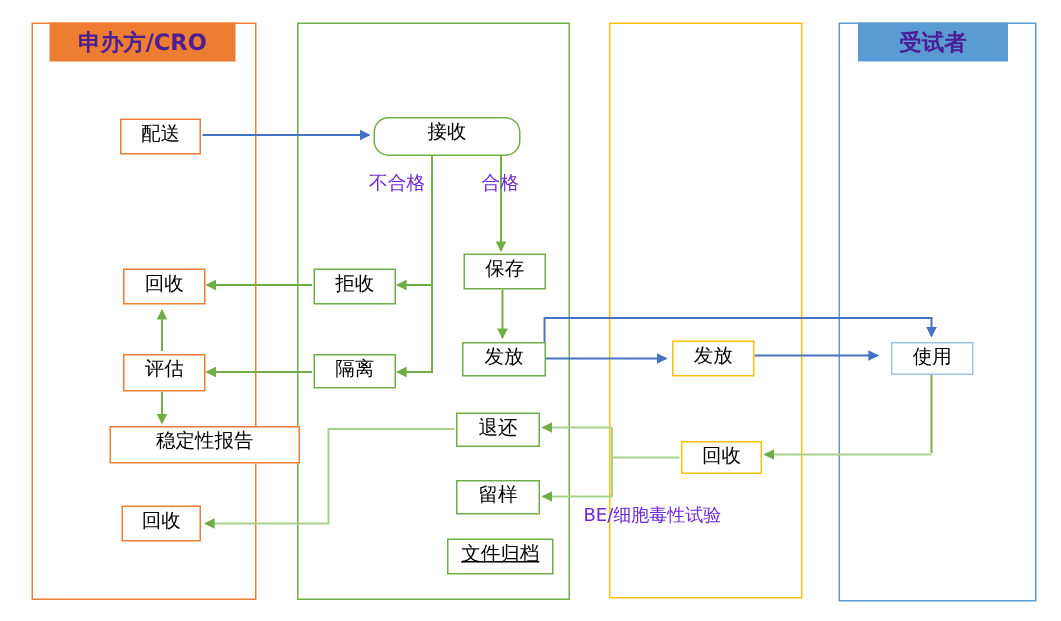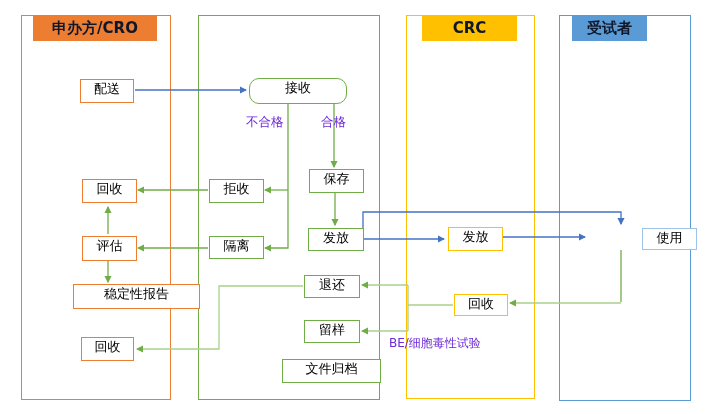--- a/index.html
+++ b/index.html
@@ -4,21 +4,21 @@
 <style>
   html,body{margin:0;padding:0;background:#fff;}
   .stage{position:relative;width:707px;height:414px;background:#fff;
          font-family:"DejaVu Sans",sans-serif;color:#000;overflow:hidden;}
   .lane{position:absolute;box-sizing:border-box;border:1.4px solid;background:transparent;z-index:1;}
   .lane.orange{border-color:#ED7D31}
   .lane.green{border-color:#70AD47}
   .lane.gold{border-color:#FFC000}
   .lane.blue{border-color:#5B9BD5}
   .lane-header{position:absolute;z-index:3;display:flex;align-items:center;justify-content:center;
-               font-weight:bold;font-size:15px;color:#0f172a;box-sizing:border-box;}
+               font-weight:bold;font-size:15px;color:#4c1d95;box-sizing:border-box;}
   .lane-header.orange{background:#ED7D31}
   .lane-header.green{background:#70AD47}
   .lane-header.gold{background:#FFC000}
   .lane-header.blue{background:#5B9BD5}
   .node{position:absolute;z-index:4;box-sizing:border-box;background:#fff;border:1.5px solid;
         display:flex;align-items:flex-start;justify-content:center;font-size:13px;white-space:nowrap;}
   .node.orange{border-color:#ED7D31}
   .node.green{border-color:#70AD47}
   .node.gold{border-color:#FFC000}
   .node.lblue{border-color:#9DC3E6}
@@ -31,24 +31,21 @@
 <div class="stage">
 
   <div class="lane orange" style="left:21px;top:15px;width:150px;height:385px;"></div>
   <div class="lane green" style="left:198px;top:15px;width:182px;height:385px;"></div>
   <div class="lane gold" style="left:406px;top:15px;width:129px;height:384px;"></div>
   <div class="lane blue" style="left:559px;top:15px;width:132px;height:386px;"></div>
 
   <div class="lane-header orange" style="left:33px;top:15px;width:124px;height:26px;">
     <span>申办方/CRO</span>
   </div>
-  <div class="lane-header gold" style="left:422px;top:15px;width:95px;height:26px;">
-    <span>CRC</span>
-  </div>
-  <div class="lane-header blue" style="left:572px;top:15px;width:75px;height:26px;">
+  <div class="lane-header blue" style="left:572px;top:15px;width:100px;height:26px;">
     <span>受试者</span>
   </div>
 
   <svg class="connectors" width="707" height="414" viewBox="0 0 707 414">
     <defs>
       <marker id="arr-blue" viewBox="0 0 10 10" refX="8.5" refY="5" markerWidth="5.5" markerHeight="5.5" orient="auto-start-reverse">
         <path d="M0 0 L10 5 L0 10 Z" fill="#4472C4"></path>
       </marker>
       <marker id="arr-green" viewBox="0 0 10 10" refX="8.5" refY="5" markerWidth="5.5" markerHeight="5.5" orient="auto-start-reverse">
         <path d="M0 0 L10 5 L0 10 Z" fill="#70AD47"></path>
@@ -102,36 +99,36 @@
   </div>
   <div class="node green" style="left:308px;top:228px;width:56px;height:23px;">
     <span>发放</span>
   </div>
   <div class="node orange" style="left:29px;top:284px;width:127px;height:25px;margin-left:44px;">
     <span>稳定性报告</span>
   </div>
   <div class="node gold" style="left:448px;top:227px;width:55px;height:24px;">
     <span>发放</span>
   </div>
-  <div class="node lblue" style="left:594px;top:228px;width:55px;height:22px;margin-left:48px;">
+  <div class="node lblue" style="left:594px;top:228px;width:55px;height:22px;">
     <span>使用</span>
   </div>
   <div class="node green" style="left:304px;top:275px;width:56px;height:23px;">
     <span>退还</span>
   </div>
   <div class="node gold" style="left:454px;top:294px;width:54px;height:22px;">
     <span>回收</span>
   </div>
   <div class="node green" style="left:304px;top:320px;width:56px;height:23px;">
     <span>留样</span>
   </div>
   <div class="node orange" style="left:81px;top:337px;width:53px;height:24px;">
     <span>回收</span>
   </div>
-  <div class="node green" style="left:282px;top:359px;width:99px;height:24px;">
+  <div class="node green" style="left:298px;top:359px;width:71px;height:24px;text-decoration:underline;">
     <span>文件归档</span>
   </div>
 
   <div class="edge-label" style="left:246px;top:114px;">不合格</div>
   <div class="edge-label" style="left:321px;top:114px;">合格</div>
   <div class="edge-label" style="left:389px;top:336px;font-size:12px;">BE/细胞毒性试验</div>
 
 </div>
 
 </body></html>

